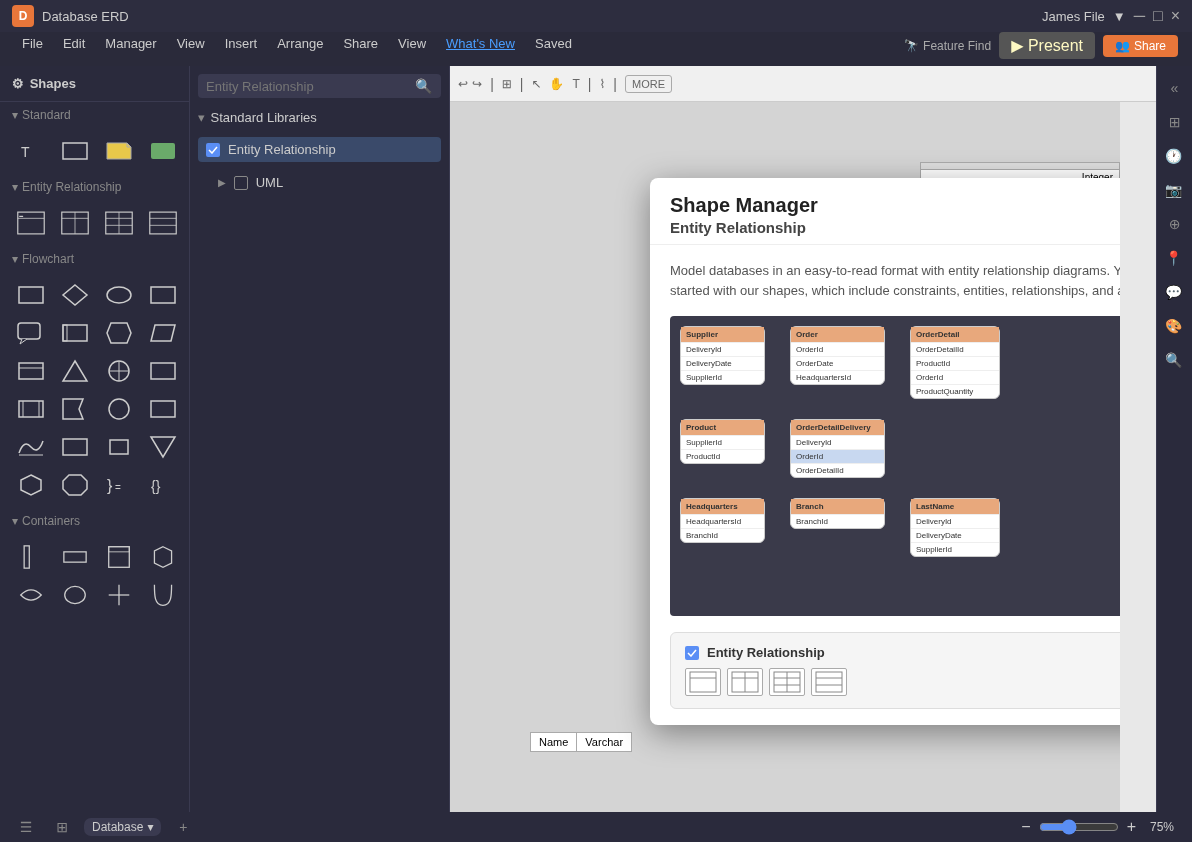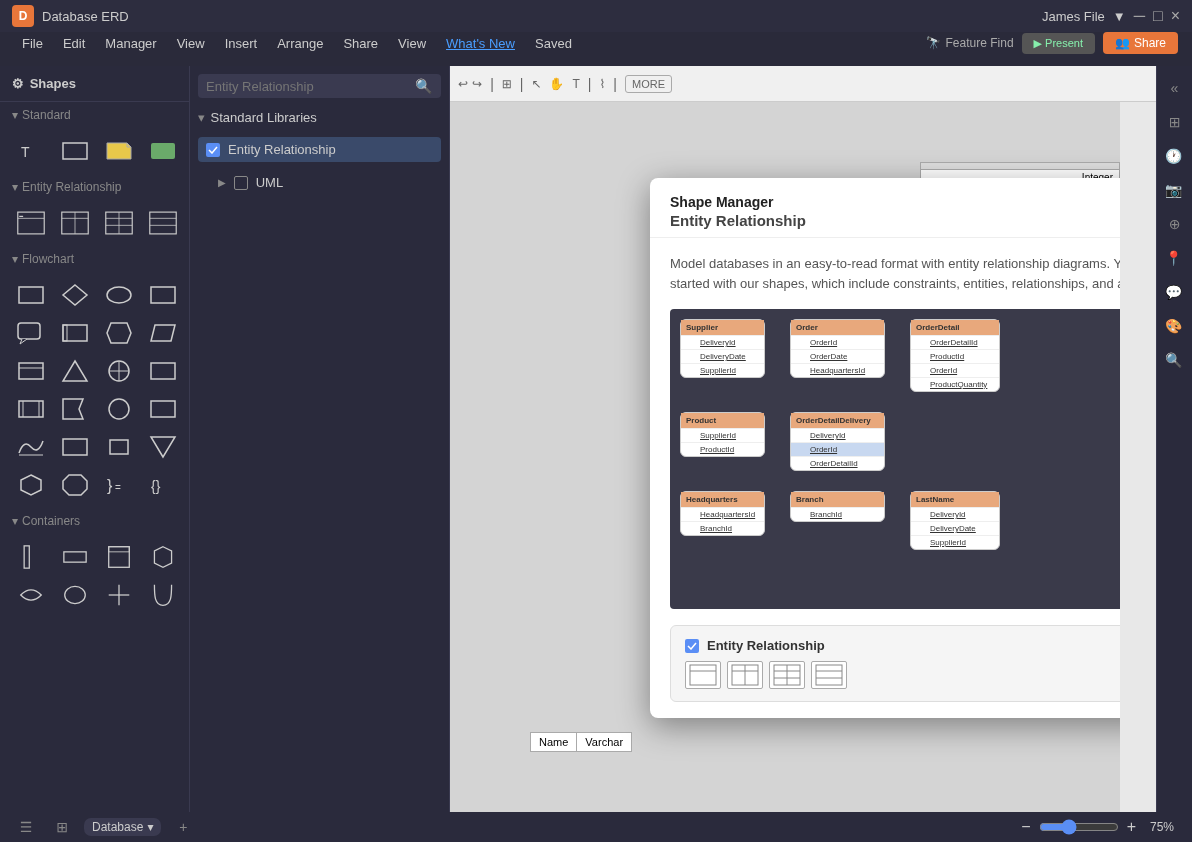--- a/index.html
+++ b/index.html
@@ -35,25 +35,25 @@
       padding: 0 14px;
       gap: 4px;
       color: #ccc;
       font-size: 13px;
     }
     .menu-item { padding: 4px 8px; cursor: pointer; border-radius: 3px; }
     .menu-item.active { color: #4a9eff; text-decoration: underline; }
     .menubar-right { margin-left: auto; display: flex; align-items: center; gap: 8px; }
     .btn-present {
       background: #555;
-      color: #86efac;
+      color: #fef9c3;
       border: none;
       padding: 4px 12px;
       border-radius: 4px;
-      font-size: 11px;
+      font-size: 16px;
       cursor: pointer;
       display: flex; align-items: center; gap: 4px;
     }
     .btn-share {
       background: #e8763a;
       color: white;
       border: none;
       padding: 4px 12px;
       border-radius: 4px;
       font-size: 12px;
@@ -255,21 +255,21 @@
       box-shadow: 0 8px 32px rgba(0,0,0,0.4);
       overflow: hidden;
     }
     .sm-header {
       display: flex;
       align-items: flex-start;
       justify-content: space-between;
       padding: 16px 20px 8px;
       border-bottom: 1px solid #eee;
     }
-    .sm-title { font-size: 14px; font-weight: 700; color: #222; }
+    .sm-title { font-size: 20px; font-weight: 700; color: #222; }
     .sm-subtitle { font-size: 15px; font-weight: 600; color: #444; margin-top: 2px; }
     .sm-body { padding: 16px 20px; }
     .sm-desc { font-size: 13px; color: #555; line-height: 1.5; margin-bottom: 16px; }
     .sm-diagram {
       width: 100%;
       height: 300px;
       background: #3a3a4a;
       border-radius: 4px;
       margin-bottom: 16px;
       overflow: hidden;
@@ -303,25 +303,24 @@
       min-width: 80px;
     }
     .erd-table-header {
       background: #e8a87c;
       padding: 3px 5px;
       font-weight: 600;
       font-size: 8px;
       color: #333;
     }
     .erd-table-row {
-      padding: 2px 19px;
+      padding: 2px 5px;
       font-size: 8px;
       color: #333;
       border-top: 1px solid #eee;
-      text-decoration: underline;
     }
     .erd-table-row.highlighted { background: #c8d8f0; }
 
     
     .bg-table {
       background: white;
       border: 1px solid #aaa;
       font-size: 10px;
       min-width: 100px;
     }

